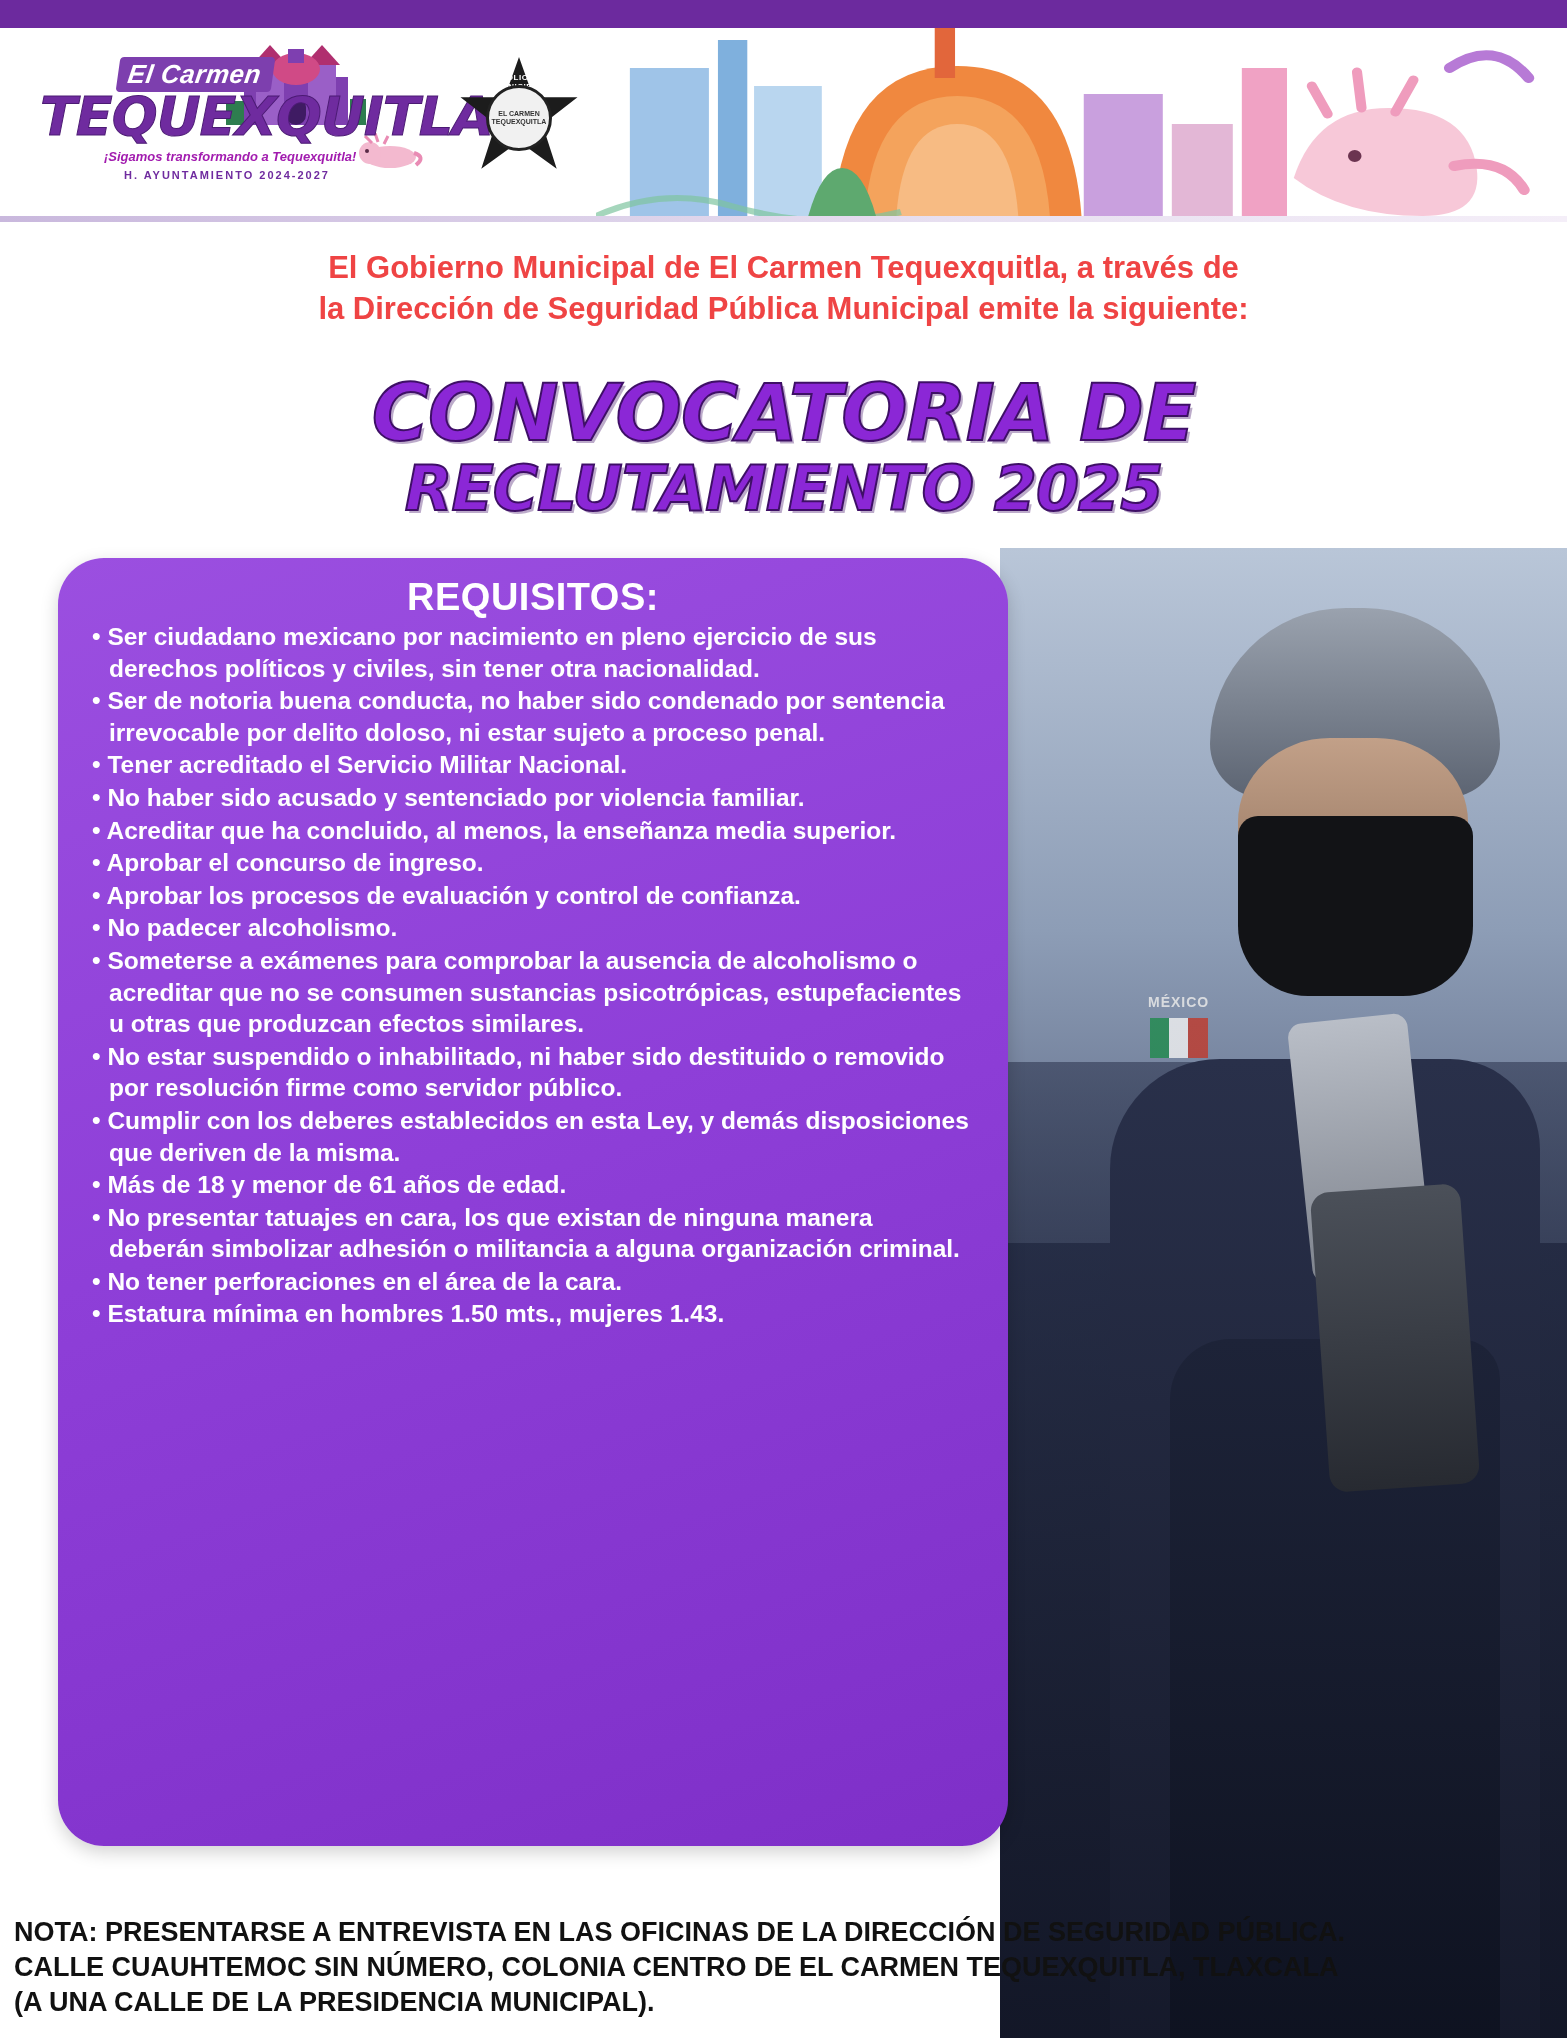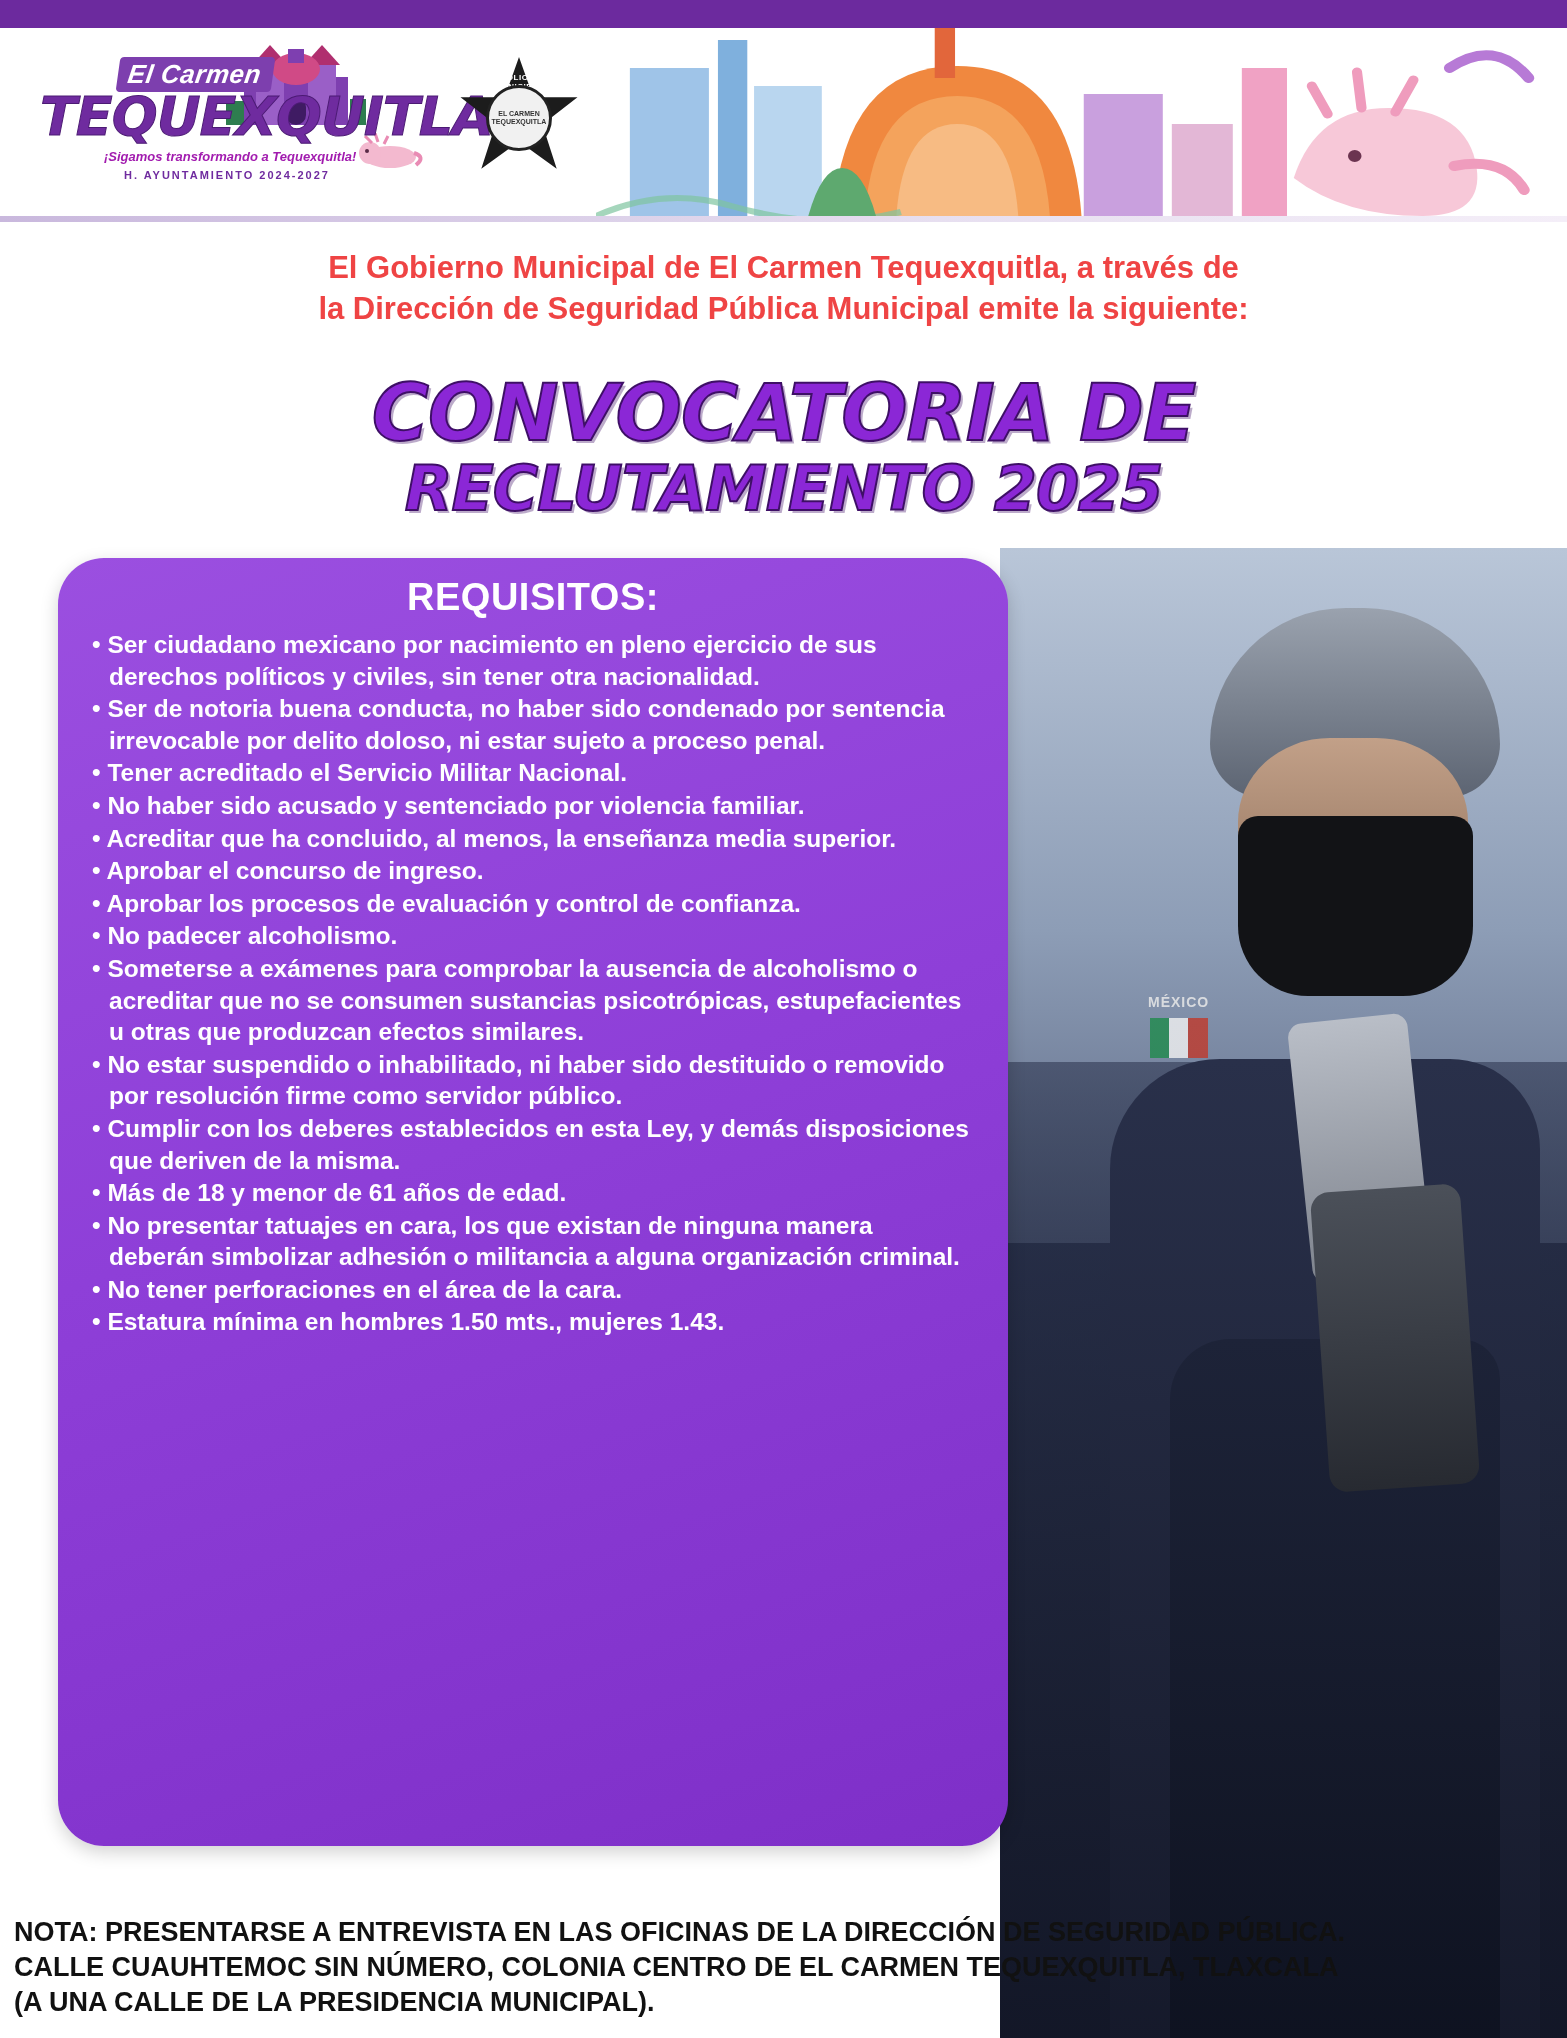--- a/index.html
+++ b/index.html
@@ -285,21 +285,21 @@
     border-radius: 46px;
     padding: 18px 34px 20px 34px;
     color: #ffffff;
     box-shadow: 0 6px 18px rgba(0,0,0,.18);
   }
   .panel-title {
     text-align: center;
     font-size: 38px;
     font-weight: bold;
     letter-spacing: .5px;
-    margin-bottom: 10px;
+    margin-bottom: 2px;
   }
   .req-list { list-style: none; }
   .req-list li {
     font-size: 24.5px;
     font-weight: bold;
     line-height: 1.29;
     margin-bottom: 1px;
     text-indent: -17px;
     padding-left: 17px;
   }

